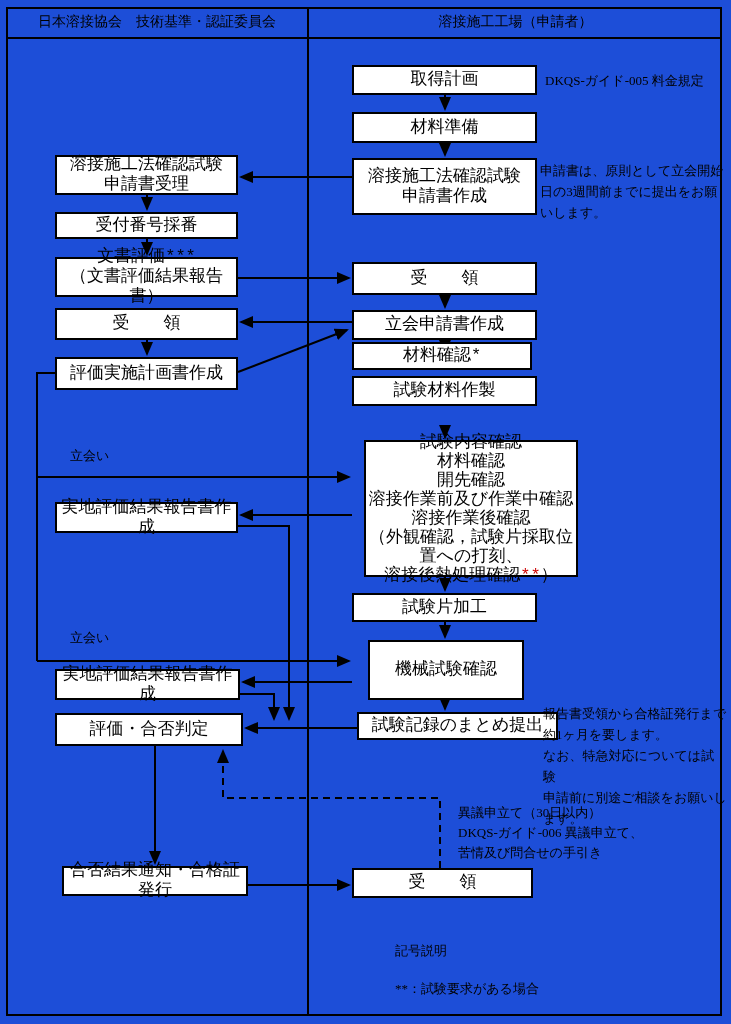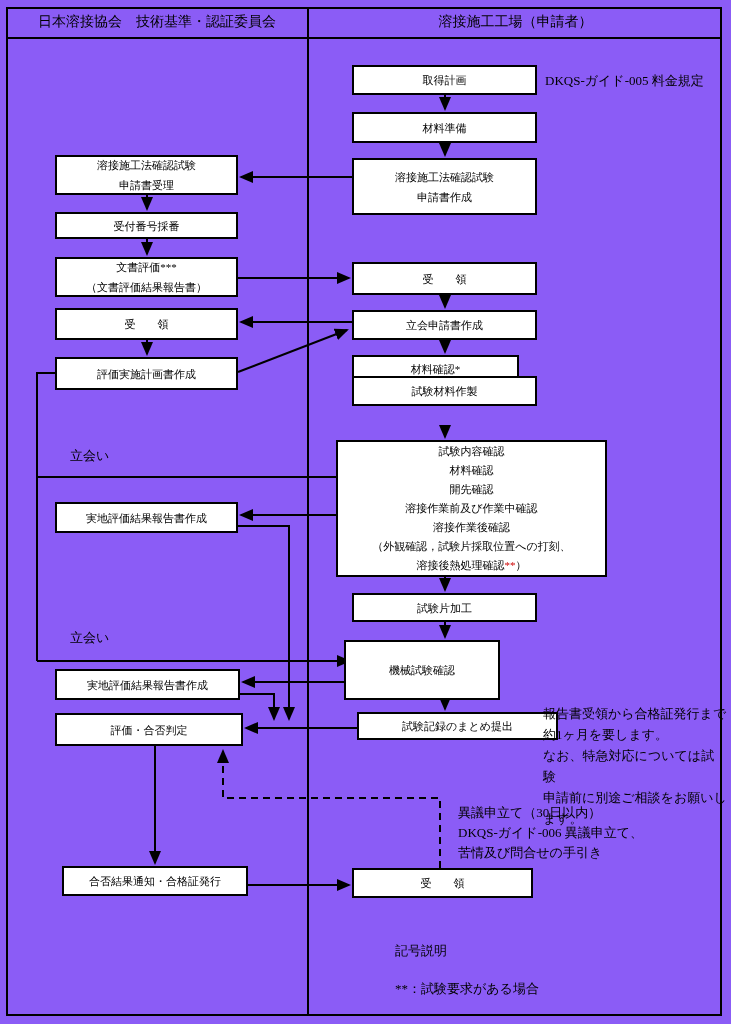--- a/index.html
+++ b/index.html
@@ -1,20 +1,20 @@
 <!DOCTYPE html>
 <html><head>
 <meta charset="utf-8">
 <style>
   html,body{margin:0;padding:0;background:#ffffff;}
-  #page{position:relative;width:731px;height:1024px;background:#8b5cf6;
+  #page{position:relative;width:731px;height:1024px;background:#1d4ed8;
         font-family:"Liberation Serif","DejaVu Serif",serif;color:#000;overflow:hidden;}
   .box{position:absolute;border:2px solid #000;background:#fff;box-sizing:border-box;
        display:flex;align-items:center;justify-content:center;text-align:center;
-       font-size:11px;line-height:20px;white-space:pre-line;z-index:3;}
+       font-size:17px;line-height:20px;white-space:pre-line;z-index:3;font-family:Liberation Mono, monospace;}
   .bigbox{line-height:19px;}
   .note{position:absolute;font-size:13px;line-height:21px;white-space:pre-line;z-index:3;}
   .freelabel{position:absolute;font-size:13px;z-index:3;}
   .red{color:#cc0000;}
   .hline,.vline{position:absolute;background:#000;z-index:1;}
   #frame{position:absolute;left:6px;top:7px;width:716px;height:1009px;border:2px solid #000;box-sizing:border-box;z-index:0;}
   svg{position:absolute;left:0;top:0;z-index:2;}
   .hdr{position:absolute;top:7px;height:30px;display:flex;align-items:center;justify-content:center;
        font-size:14px;z-index:3;}
 </style>
@@ -86,37 +86,40 @@
   <div class="box" style="left:55px;top:669px;width:185px;height:31px;">実地評価結果報告書作成</div>
   <div class="box" style="left:55px;top:713px;width:188px;height:33px;">評価・合否判定</div>
   <div class="box" style="left:62px;top:866px;width:186px;height:30px;">合否結果通知・合格証発行</div>
 
   <div class="box" style="left:352px;top:65px;width:185px;height:30px;">取得計画</div>
   <div class="box" style="left:352px;top:112px;width:185px;height:31px;">材料準備</div>
   <div class="box" style="left:352px;top:158px;width:185px;height:57px;">溶接施工法確認試験
 申請書作成</div>
   <div class="box" style="left:352px;top:262px;width:185px;height:33px;">受　　領</div>
   <div class="box" style="left:352px;top:310px;width:185px;height:30px;">立会申請書作成</div>
-  <div class="box" style="left:352px;top:355px;width:167px;height:28px;">材料確認*</div>
+  <div class="box" style="left:352px;top:342px;width:180px;height:28px;">材料確認*</div>
   <div class="box" style="left:352px;top:376px;width:185px;height:30px;">試験材料作製</div>
-  <div class="box bigbox" style="left:336px;top:440px;width:271px;height:137px;flex-direction:column;">
+  <div class="box bigbox" style="left:364px;top:440px;width:214px;height:137px;flex-direction:column;">
     <div>試験内容確認
 材料確認
 開先確認
 溶接作業前及び作業中確認
 溶接作業後確認
 （外観確認，試験片採取位置への打刻、</div>
     <div><span>溶接後熱処理確認</span><span class="red">**</span><span>）</span></div>
   </div>
   <div class="box" style="left:352px;top:593px;width:185px;height:29px;">試験片加工</div>
-  <div class="box" style="left:344px;top:640px;width:156px;height:60px;">機械試験確認</div>
+  <div class="box" style="left:368px;top:640px;width:156px;height:60px;">機械試験確認</div>
   <div class="box" style="left:357px;top:712px;width:201px;height:28px;">試験記録のまとめ提出</div>
   <div class="box" style="left:352px;top:868px;width:181px;height:30px;">受　　領</div>
 
   <div class="note" style="left:545px;top:70px;">DKQS-ガイド-005 料金規定</div>
+  <div class="note" style="left:540px;top:160px;width:186px;">申請書は、原則として立会開始
+日の3週間前までに提出をお願
+いします。</div>
   <div class="note" style="left:543px;top:703px;width:184px;">報告書受領から合格証発行まで
 約1ヶ月を要します。
 なお、特急対応については試験
 申請前に別途ご相談をお願いし
 ます。</div>
   <div class="note" style="left:458px;top:803px;line-height:20px;">異議申立て（30日以内）
 DKQS-ガイド-006 異議申立て、
 苦情及び問合せの手引き</div>
 
   <div class="note" style="left:395px;top:922px;line-height:19px;">

